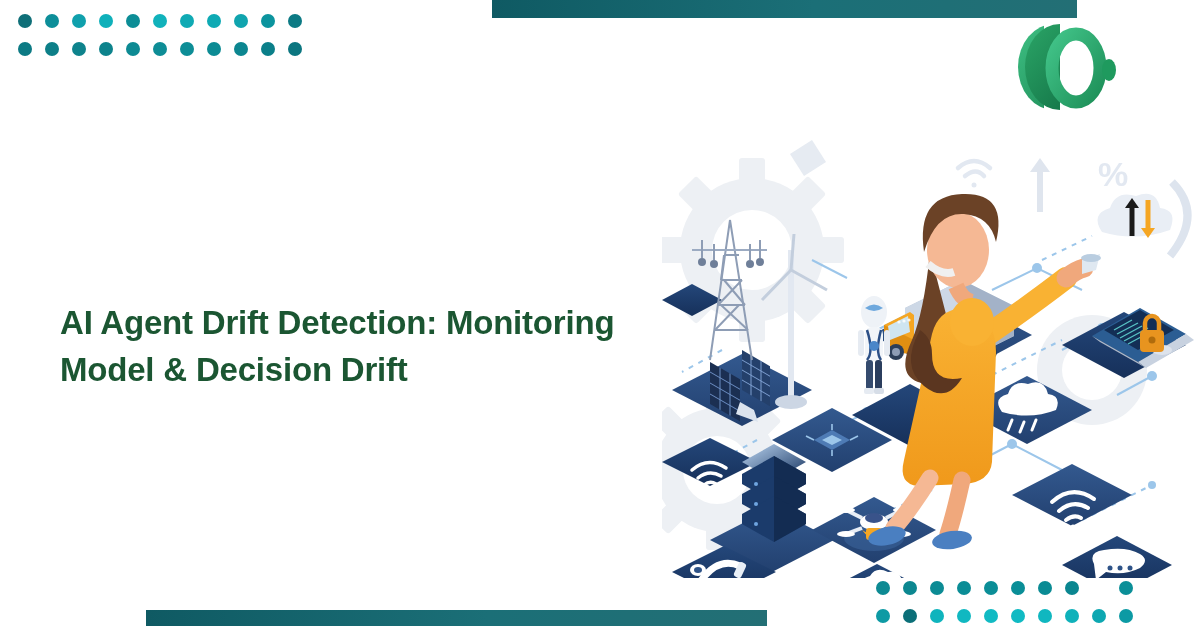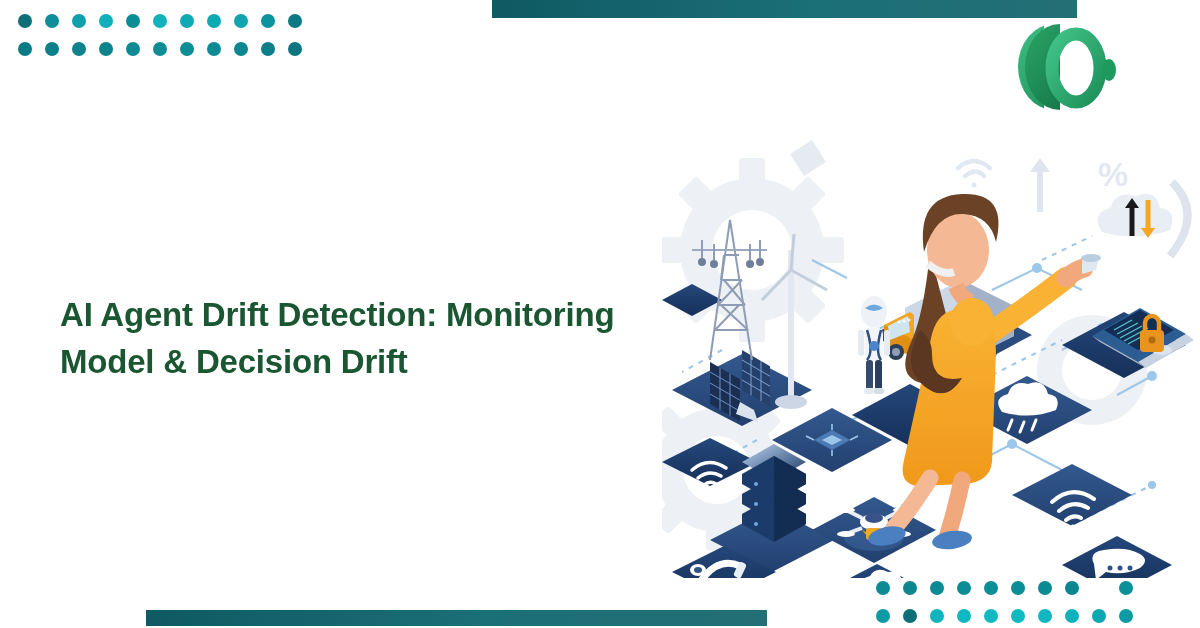--- a/index.html
+++ b/index.html
@@ -45,21 +45,21 @@
   #logo {
     position: absolute;
     left: 1004px; top: 22px;
     width: 120px; height: 90px;
   }
 
   
   #headline {
     position: absolute;
     left: 60px;
-    top: 292px;
+    top: 300px;
     width: 600px;
     margin: 0;
     color: #1b5632;
     font-family: "Liberation Sans", sans-serif;
     font-size: 33px;
     font-weight: bold;
     line-height: 1.42;
     letter-spacing: -0.2px;
   }
 

